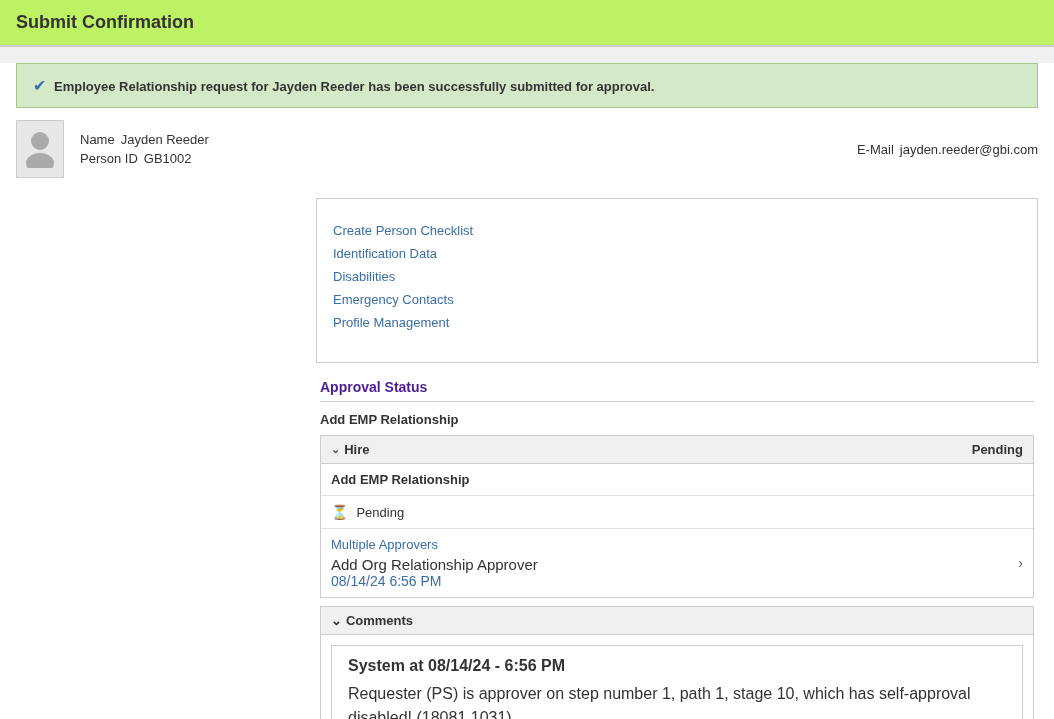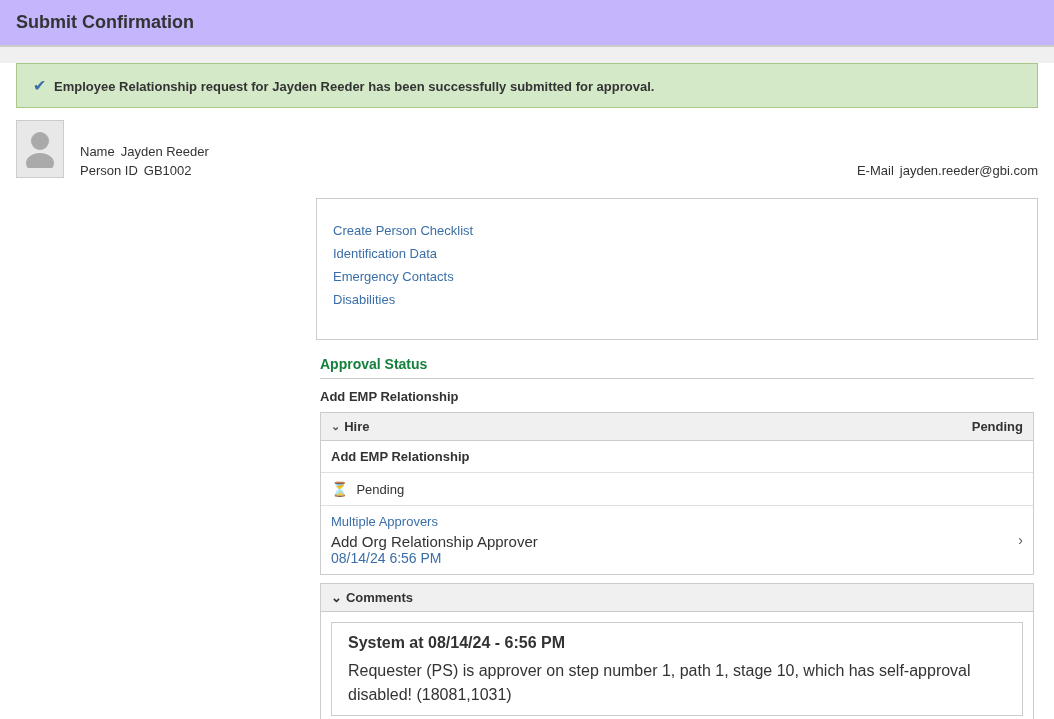--- a/index.html
+++ b/index.html
@@ -4,21 +4,21 @@
   <style>
     * { box-sizing: border-box; margin: 0; padding: 0; }
     body {
       font-family: Arial, sans-serif;
       font-size: 13px;
       background: #f0f0f0;
       color: #333;
     }
 
     .page-header {
-      background: #c4b5fd;
+      background: #bef264;
       border-bottom: 2px solid #ccc;
       padding: 12px 16px;
     }
 
     .page-header h1 {
       font-size: 18px;
       font-weight: bold;
       color: #333;
     }
 
@@ -95,21 +95,21 @@
       font-size: 13px;
     }
 
     .approval-section {
       padding: 0 4px;
     }
 
     .approval-title {
       font-size: 14px;
       font-weight: bold;
-      color: #15803d;
+      color: #4c1d95;
       border-bottom: 1px solid #ccc;
       padding-bottom: 6px;
       margin-bottom: 10px;
     }
 
     .add-emp-label {
       font-weight: bold;
       font-size: 13px;
       margin-bottom: 8px;
     }
@@ -239,21 +239,21 @@
       border: 1px solid #aaa;
       background: linear-gradient(to bottom, #f5f5f5, #e0e0e0);
       padding: 6px 16px;
       font-size: 13px;
       cursor: pointer;
       color: #333;
     }
 
     .person-row {
       display: flex;
-      align-items: flex-end;
+      align-items: center;
       padding: 12px 16px;
     }
 
     .person-fields {
       display: flex;
       flex-direction: column;
       gap: 4px;
       flex: 1;
     }
 
@@ -303,22 +303,23 @@
 
   <div class="main-layout">
     <div class="left-panel">
       
     </div>
     <div class="right-panel">
 
       <div class="links-box">
         <a href="#">Create Person Checklist</a>
         <a href="#">Identification Data</a>
+        <a href="#">Disabilities</a>
         <a href="#">Emergency Contacts</a>
-        <a href="#">Disabilities</a>
+        <a href="#">Profile Management</a>
       </div>
 
       <div class="approval-section">
         <div class="approval-title">Approval Status</div>
 
         <div class="add-emp-label">Add EMP Relationship</div>
 
         <div class="hire-row">
           <div class="hire-label">
             <span class="chevron">⌄</span>

